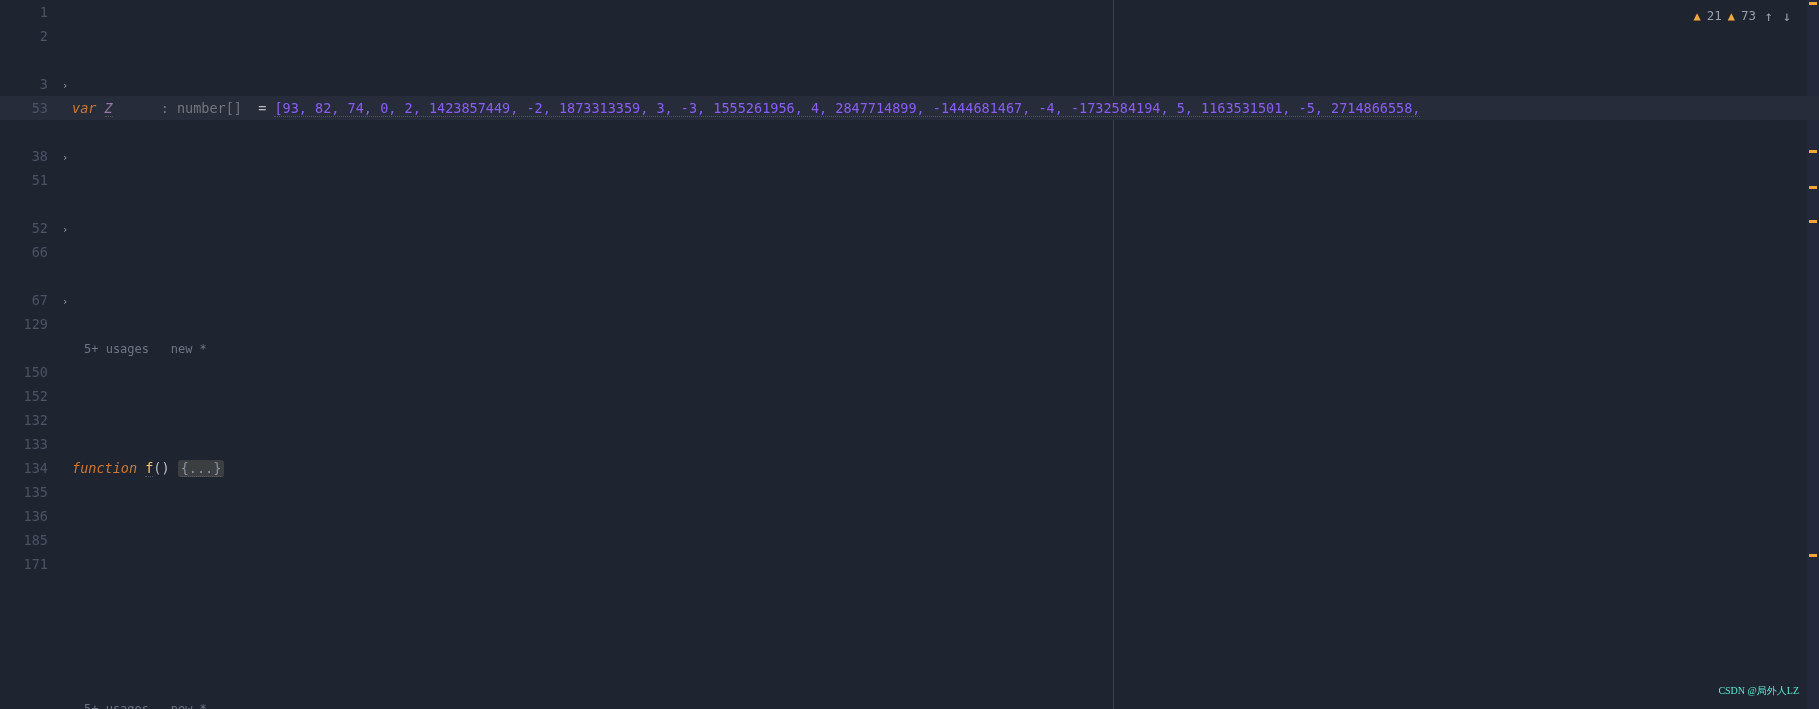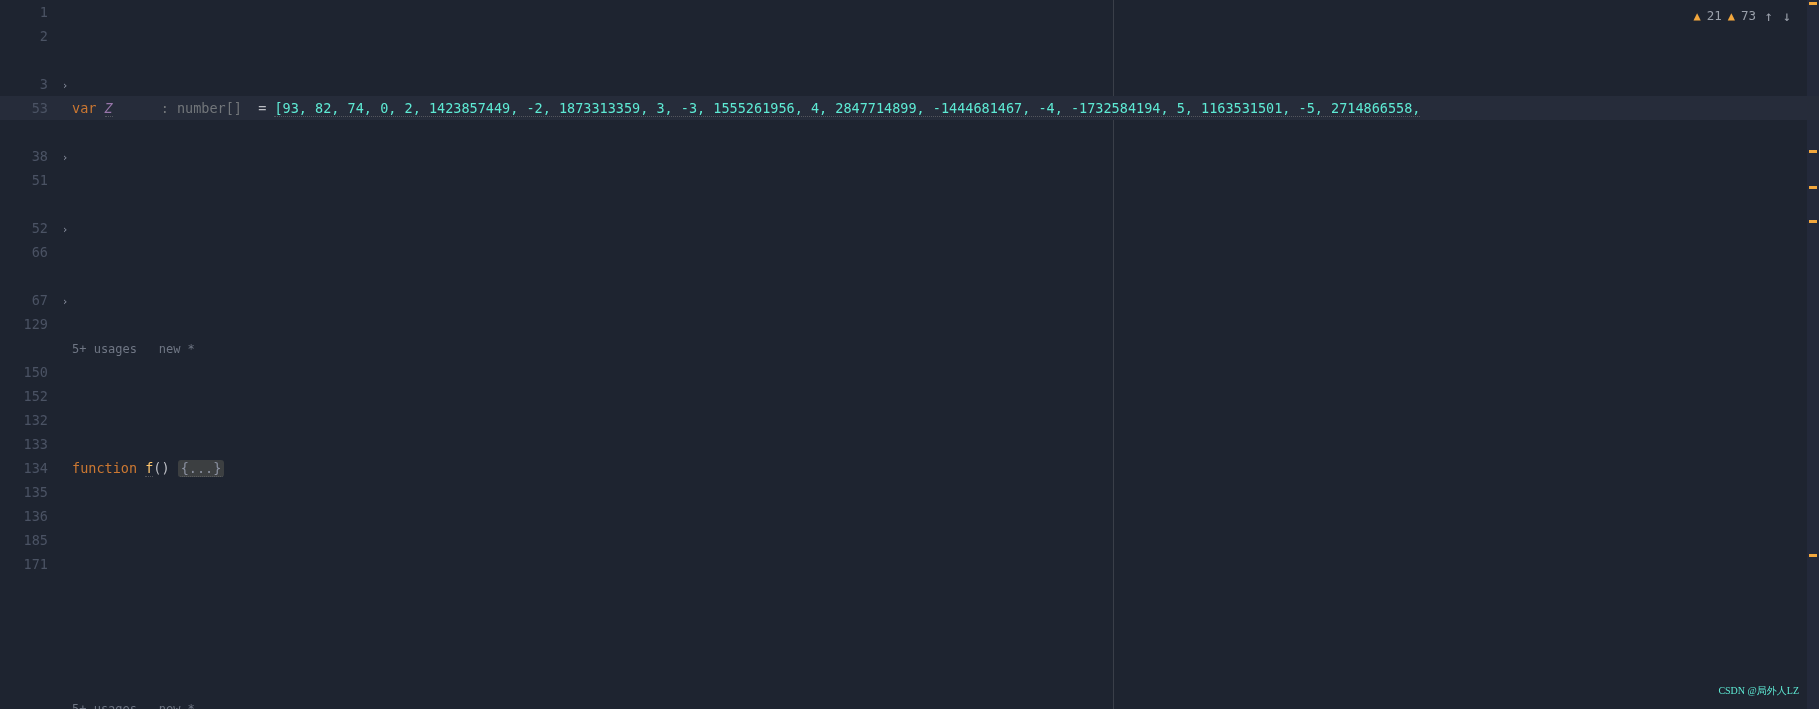--- a/index.html
+++ b/index.html
@@ -32,29 +32,29 @@
   .ruler{position:absolute;top:0;bottom:0;left:1113px;width:1px;background:var(--ruler);z-index:0;}
   .top-bar{position:absolute;top:4px;right:26px;display:flex;align-items:center;gap:6px;color:#9aa0ab;font-size:12.5px;z-index:3;}
   .top-bar .warn-icon{color:var(--warn);font-size:12px;}
   .top-bar .arrow{color:#9aa0ab;font-size:14px;padding:0 2px;}
   .gutter{position:absolute;left:0;top:0;bottom:0;width:58px;text-align:right;padding-right:8px;color:var(--gutter-fg);user-select:none;z-index:2;}
   .fold-col{position:absolute;left:58px;top:0;bottom:0;width:14px;color:#8a90a0;text-align:center;user-select:none;z-index:2;}
   .code{position:absolute;left:72px;right:16px;top:0;bottom:0;white-space:pre;z-index:1;}
   .row{height:24px;position:relative;}
   .row.hl-strip::before{content:"";position:absolute;left:-72px;right:-16px;top:0;height:24px;background:#262c3a;z-index:-1;}
   .gutter .row{padding-right:2px;}
-  .kw{color:var(--keyword);}
+  .kw{color:var(--keyword);font-style:italic;}
   .fnname{color:#ffc66d;}
-  .num{color:#5eead4;}
+  .num{color:#8b5cf6;}
   .hint{color:#72767a;font-style:normal;margin-left:48px;}
   .punc{color:#bcbec4;}
   .foldbox{background:#3c3f41;color:#8a90a0;border-radius:3px;padding:0 3px;}
   .dotted{border-bottom:1px dotted var(--underline);}
   .name-z{color:#9876aa;font-style:italic;}
-  .usage{color:#6f7684;font-size:12px;}
+  .usage{color:#6f7684;font-size:12px;margin-left:12px;}
   .scrollslot{position:absolute;right:0;top:0;bottom:0;width:12px;background:#23293a;}
   .mark{position:absolute;right:2px;width:8px;height:3px;background:#f2a73d;}
   .chev{cursor:pointer;font-size:11px;color:#8a90a0;}
   .watermark{position:absolute;bottom:6px;right:20px;color:#5eead4;font-size:10px;font-family:Liberation Serif, serif;}
 </style>
 </head>
 <body>
 
 <div class="editor">
   <div class="ruler"></div>

